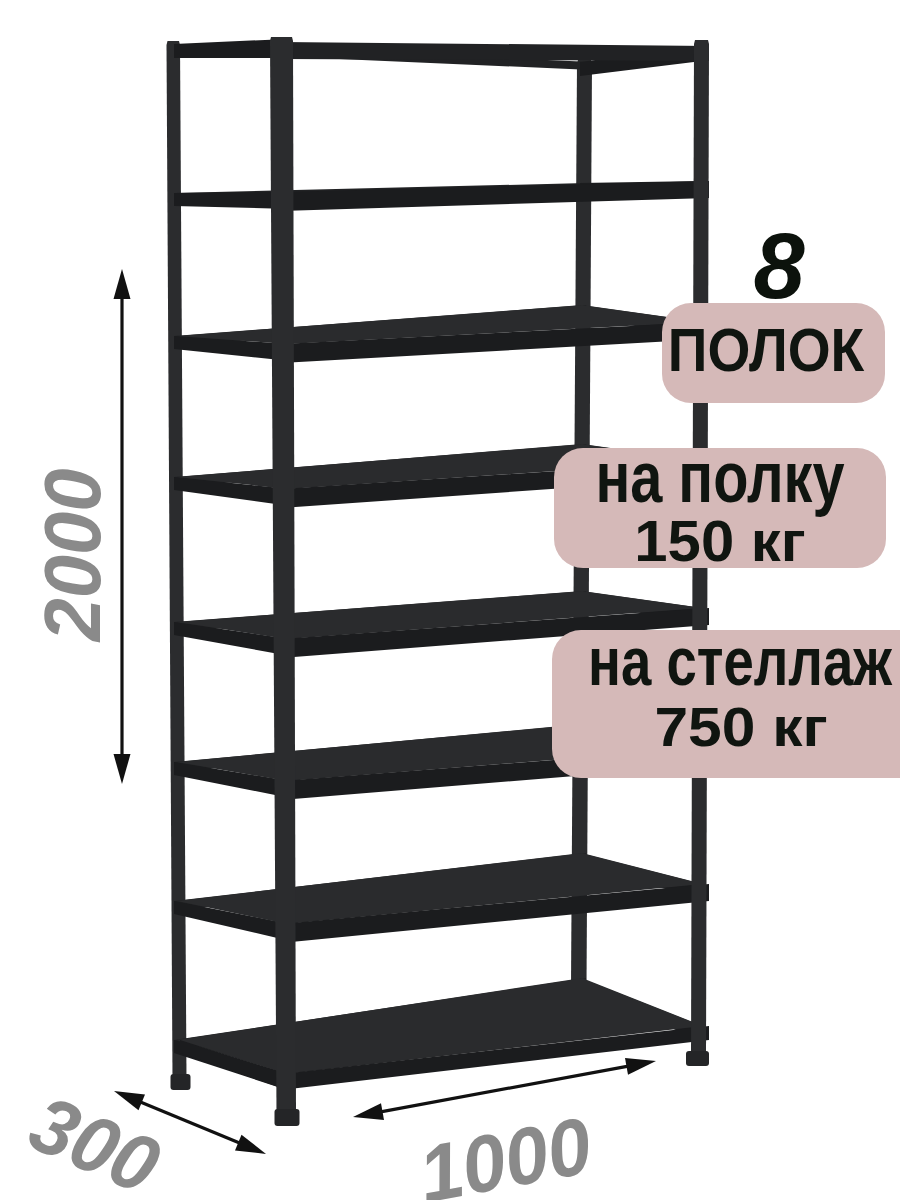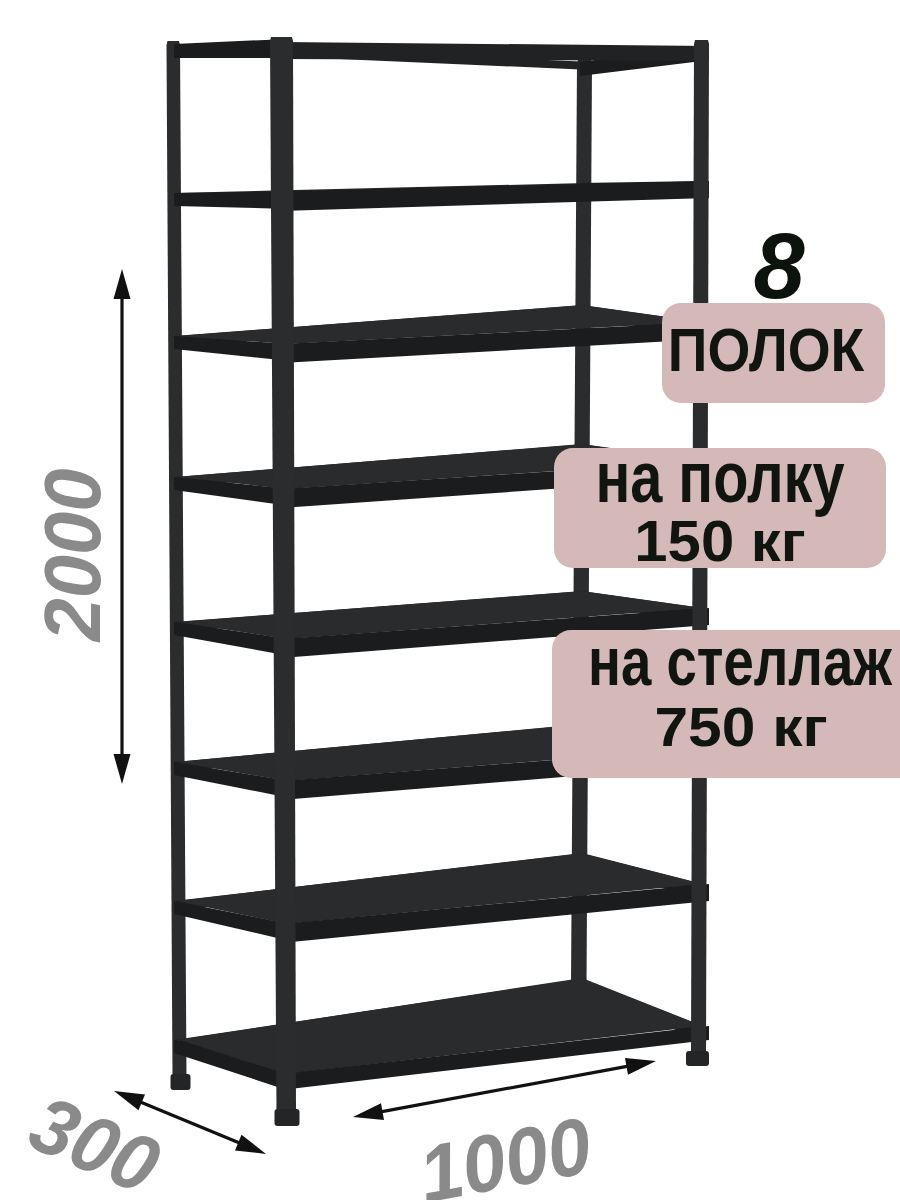--- a/index.html
+++ b/index.html
@@ -1,16 +1,16 @@
 <!DOCTYPE html>
 <html><head><meta charset="utf-8">
 <style>
 html,body{margin:0;padding:0;background:#ffffff;}
 .page{position:relative;width:900px;height:1200px;background:#ffffff;overflow:hidden;font-family:"Liberation Sans",sans-serif;}
-.box{position:absolute;background:#d5b9b8;border-radius:19px;color:#101510;font-weight:bold;}
+.box{position:absolute;background:#d5b9b8;border-radius:29px;color:#101510;font-weight:bold;}
 .eight{position:absolute;left:714px;top:214px;width:130px;text-align:center;font-size:92px;font-weight:bold;font-style:italic;color:#0c120c;}
 .ln{position:absolute;left:50%;line-height:1;white-space:nowrap;}
 </style></head>
 <body>
 <div class="page">
 <svg width="900" height="1200" viewBox="0 0 900 1200" style="position:absolute;left:0;top:0">
 <polygon points="166.5,45.0 167.5,41.0 179.0,41.0 180.0,45.0 186.5,1078.0 172.5,1078.0" fill="#2b2c2e"></polygon>
 <polygon points="577.0,64.0 578.0,60.0 591.0,60.0 592.0,64.0 586.5,985.0 571.0,985.0" fill="#2b2c2e"></polygon>
 <polygon points="178.0,44.0 592.0,62.0 592.0,70.0 178.0,52.0" fill="#212224"></polygon>
 <polygon points="174.0,44.0 287.0,39.0 287.0,58.0 174.0,58.0" fill="#1b1c1e"></polygon>

